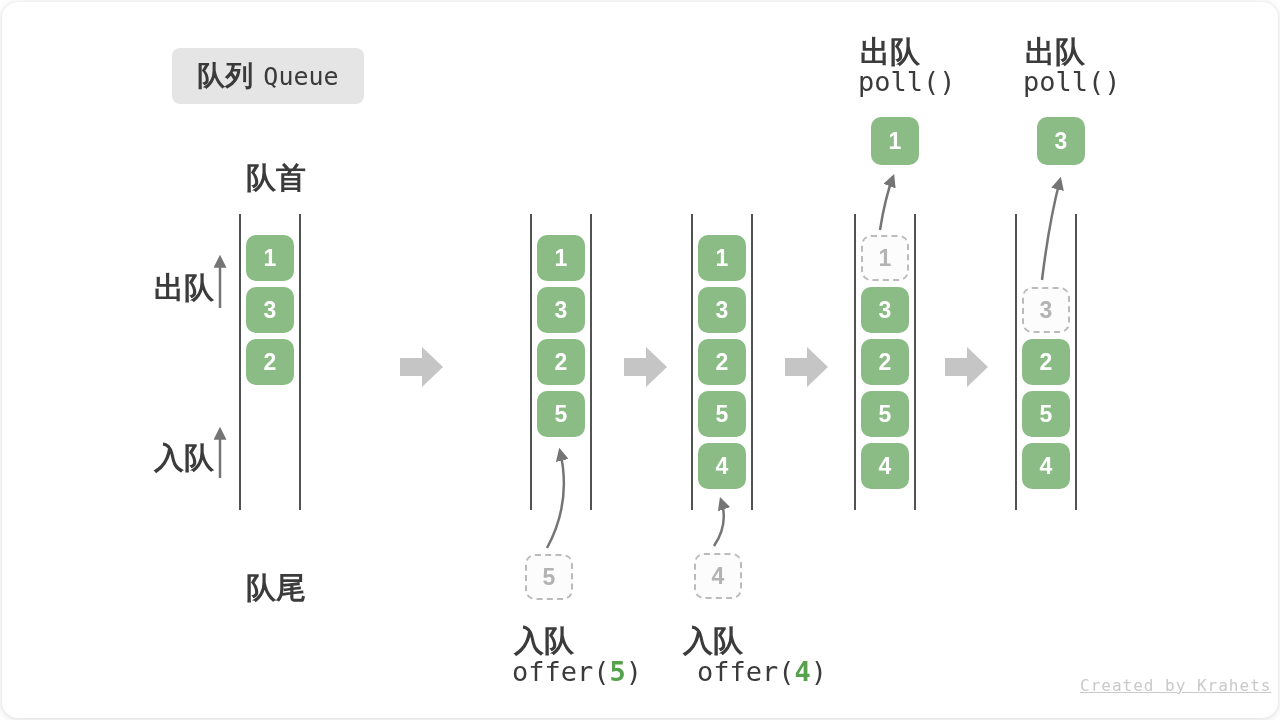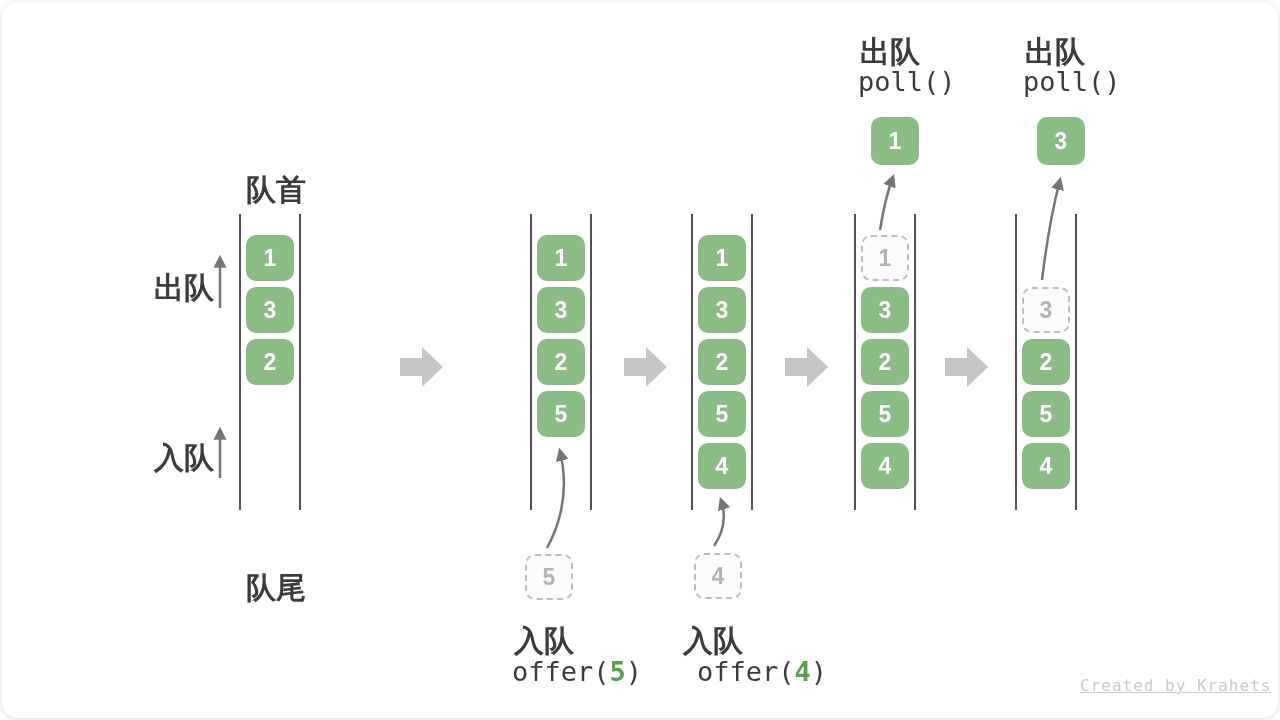--- a/index.html
+++ b/index.html
@@ -31,22 +31,26 @@
   .watermark{position:absolute;left:1078px;top:674px;font-family:"DejaVu Sans Mono",monospace;
           font-size:16px;color:#c9c9c9;letter-spacing:1px;text-decoration:underline;}
   svg.overlay{position:absolute;left:0;top:0;pointer-events:none;}
 </style>
 </head>
 <body>
 
 <div class="canvas">
   <div class="card">
 
+    <div class="title-box">
+      <span class="title-zh">队列</span>
+      <span class="title-en">Queue</span>
+    </div>
 
-    <div class="lbl" style="left:244px;top:168px;text-align:center;">队首</div>
+    <div class="lbl" style="left:244px;top:156px;text-align:center;">队首</div>
     <div class="lbl" style="left:244px;top:566px;">队尾</div>
 
     <div class="lbl" style="left:152px;top:266px;">出队</div>
     <div class="lbl" style="left:152px;top:436px;">入队</div>
 
     <div class="qcol" style="left:237px;">
       <div class="wall l"></div>
       <div class="wall r"></div>
       <div class="qblock s0">1</div>
       <div class="qblock s1">3</div>

